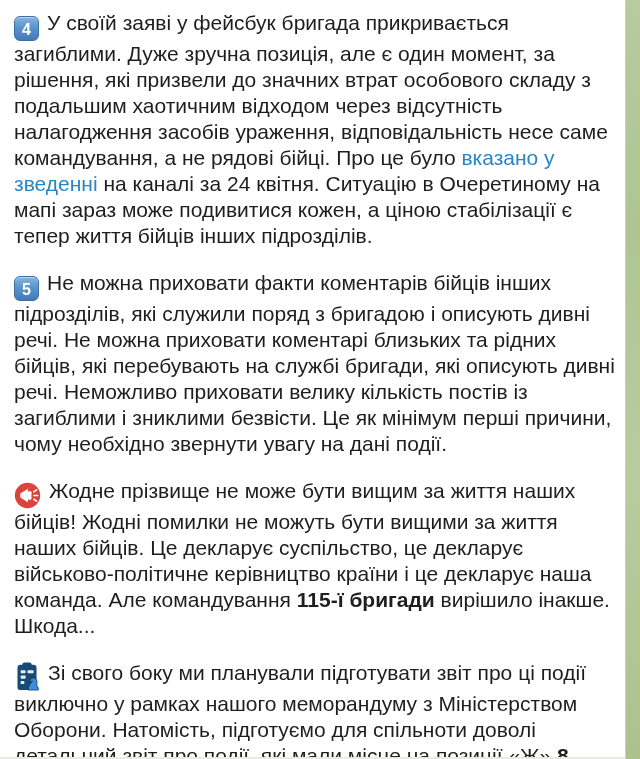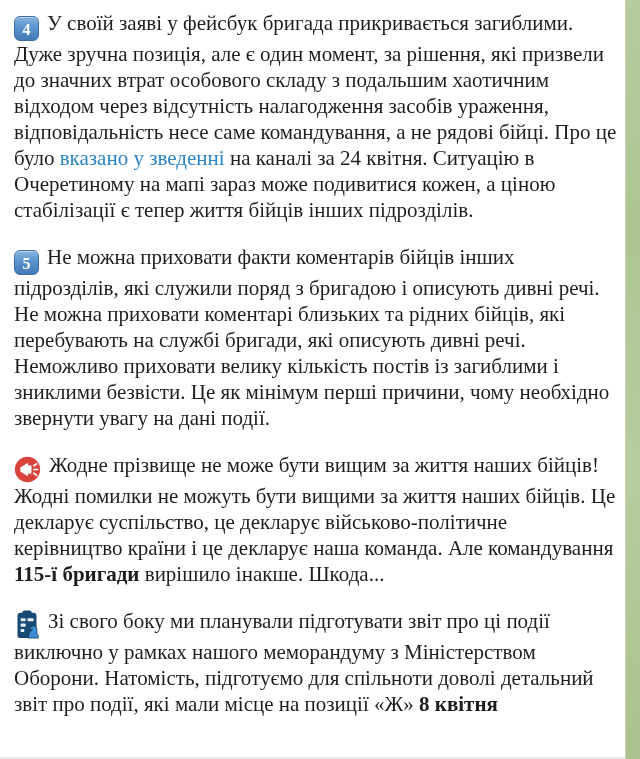--- a/index.html
+++ b/index.html
@@ -36,21 +36,20 @@
     top: 10px;
     left: 14px;
     width: 604px;
   }
   .para {
     margin: 0 0 21px 0;
     font-size: 21px;
     line-height: 26px;
     color: #1e1e1e;
     letter-spacing: 0;
-    font-family: Liberation Serif, serif;
   }
   .para .b {
     font-weight: bold;
     margin-top: 44px;
   }
   .para a {
     color: #2a85c7;
     text-decoration: none;
   }
   .emoji {

